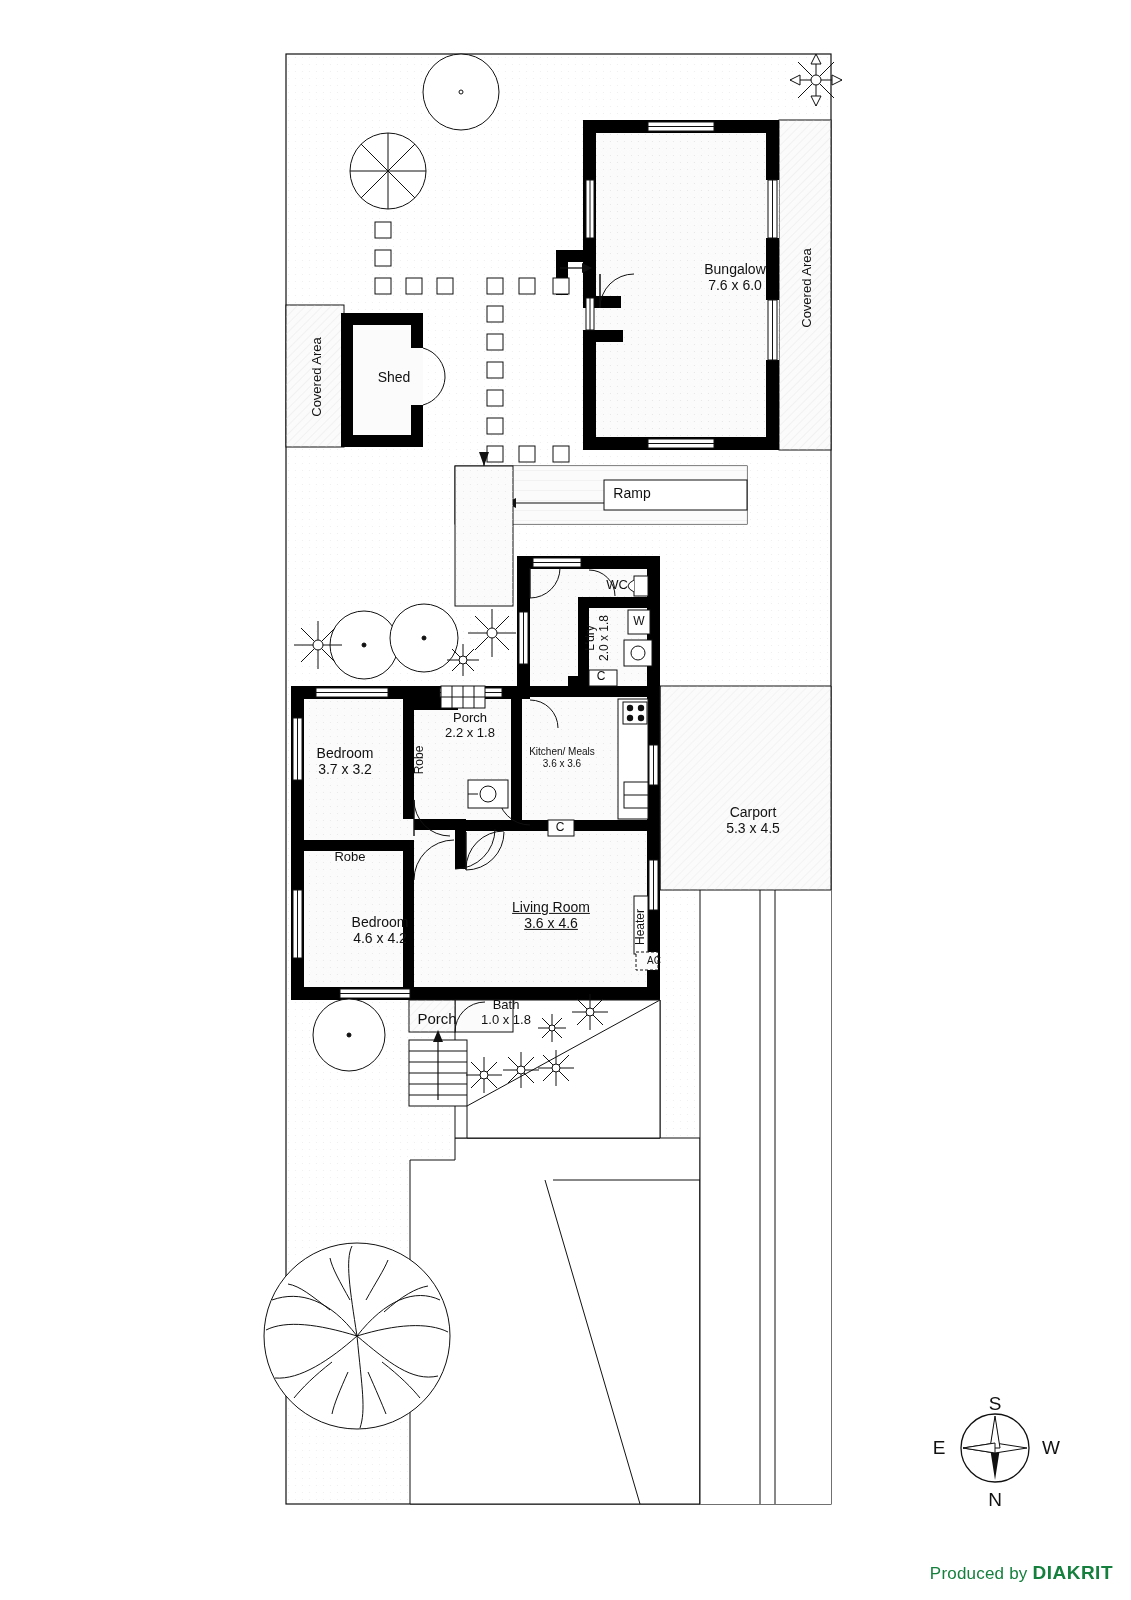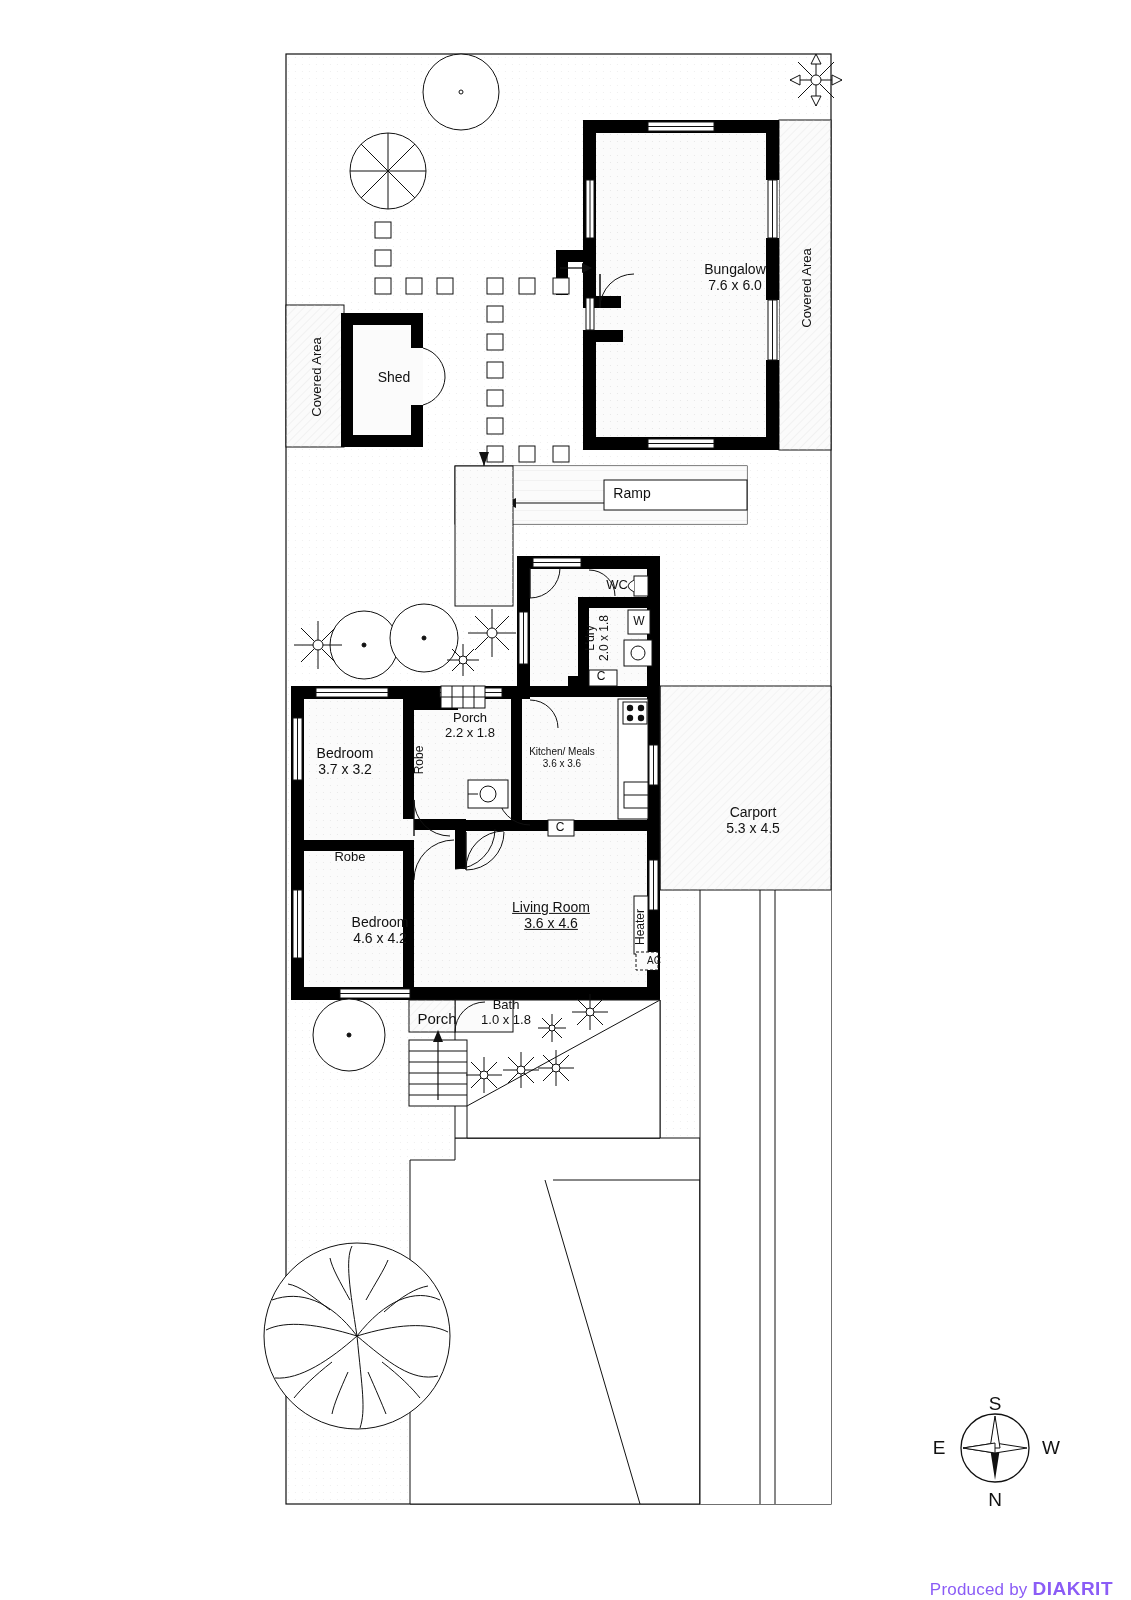--- a/index.html
+++ b/index.html
@@ -2,21 +2,21 @@
 <html><head>
 <meta charset="utf-8">
 <style>
   html,body{margin:0;padding:0;background:#ffffff;}
   body{width:1131px;height:1600px;position:relative;font-family:"Liberation Sans",sans-serif;color:#111;}
   #plan{position:absolute;left:0;top:0;width:1131px;height:1600px;}
   .lbl{position:absolute;text-align:center;line-height:1.15;color:#111;font-family:"Liberation Sans",sans-serif;}
   .lbl .l1{display:block;}
   .lbl .l2{display:block;}
   .vert{transform:translate(-50%,-50%) rotate(-90deg);transform-origin:center center;}
-  .credit{position:absolute;right:18px;bottom:0;font-size:17px;letter-spacing:.2px;color:#8b5cf6;}
+  .credit{position:absolute;right:18px;bottom:16px;font-size:17px;letter-spacing:.2px;color:#15803d;}
   .credit b{font-weight:bold;font-size:19px;letter-spacing:.5px;}
 </style>
 </head>
 <body>
 
 <svg id="plan" viewBox="0 0 1131 1600" xmlns="http://www.w3.org/2000/svg">
   <defs>
     <pattern id="hatch" width="6" height="6" patternUnits="userSpaceOnUse" patternTransform="rotate(45)">
       <line x1="0" y1="0" x2="0" y2="6" stroke="#d8d8d8" stroke-width="1"></line>
     </pattern>

